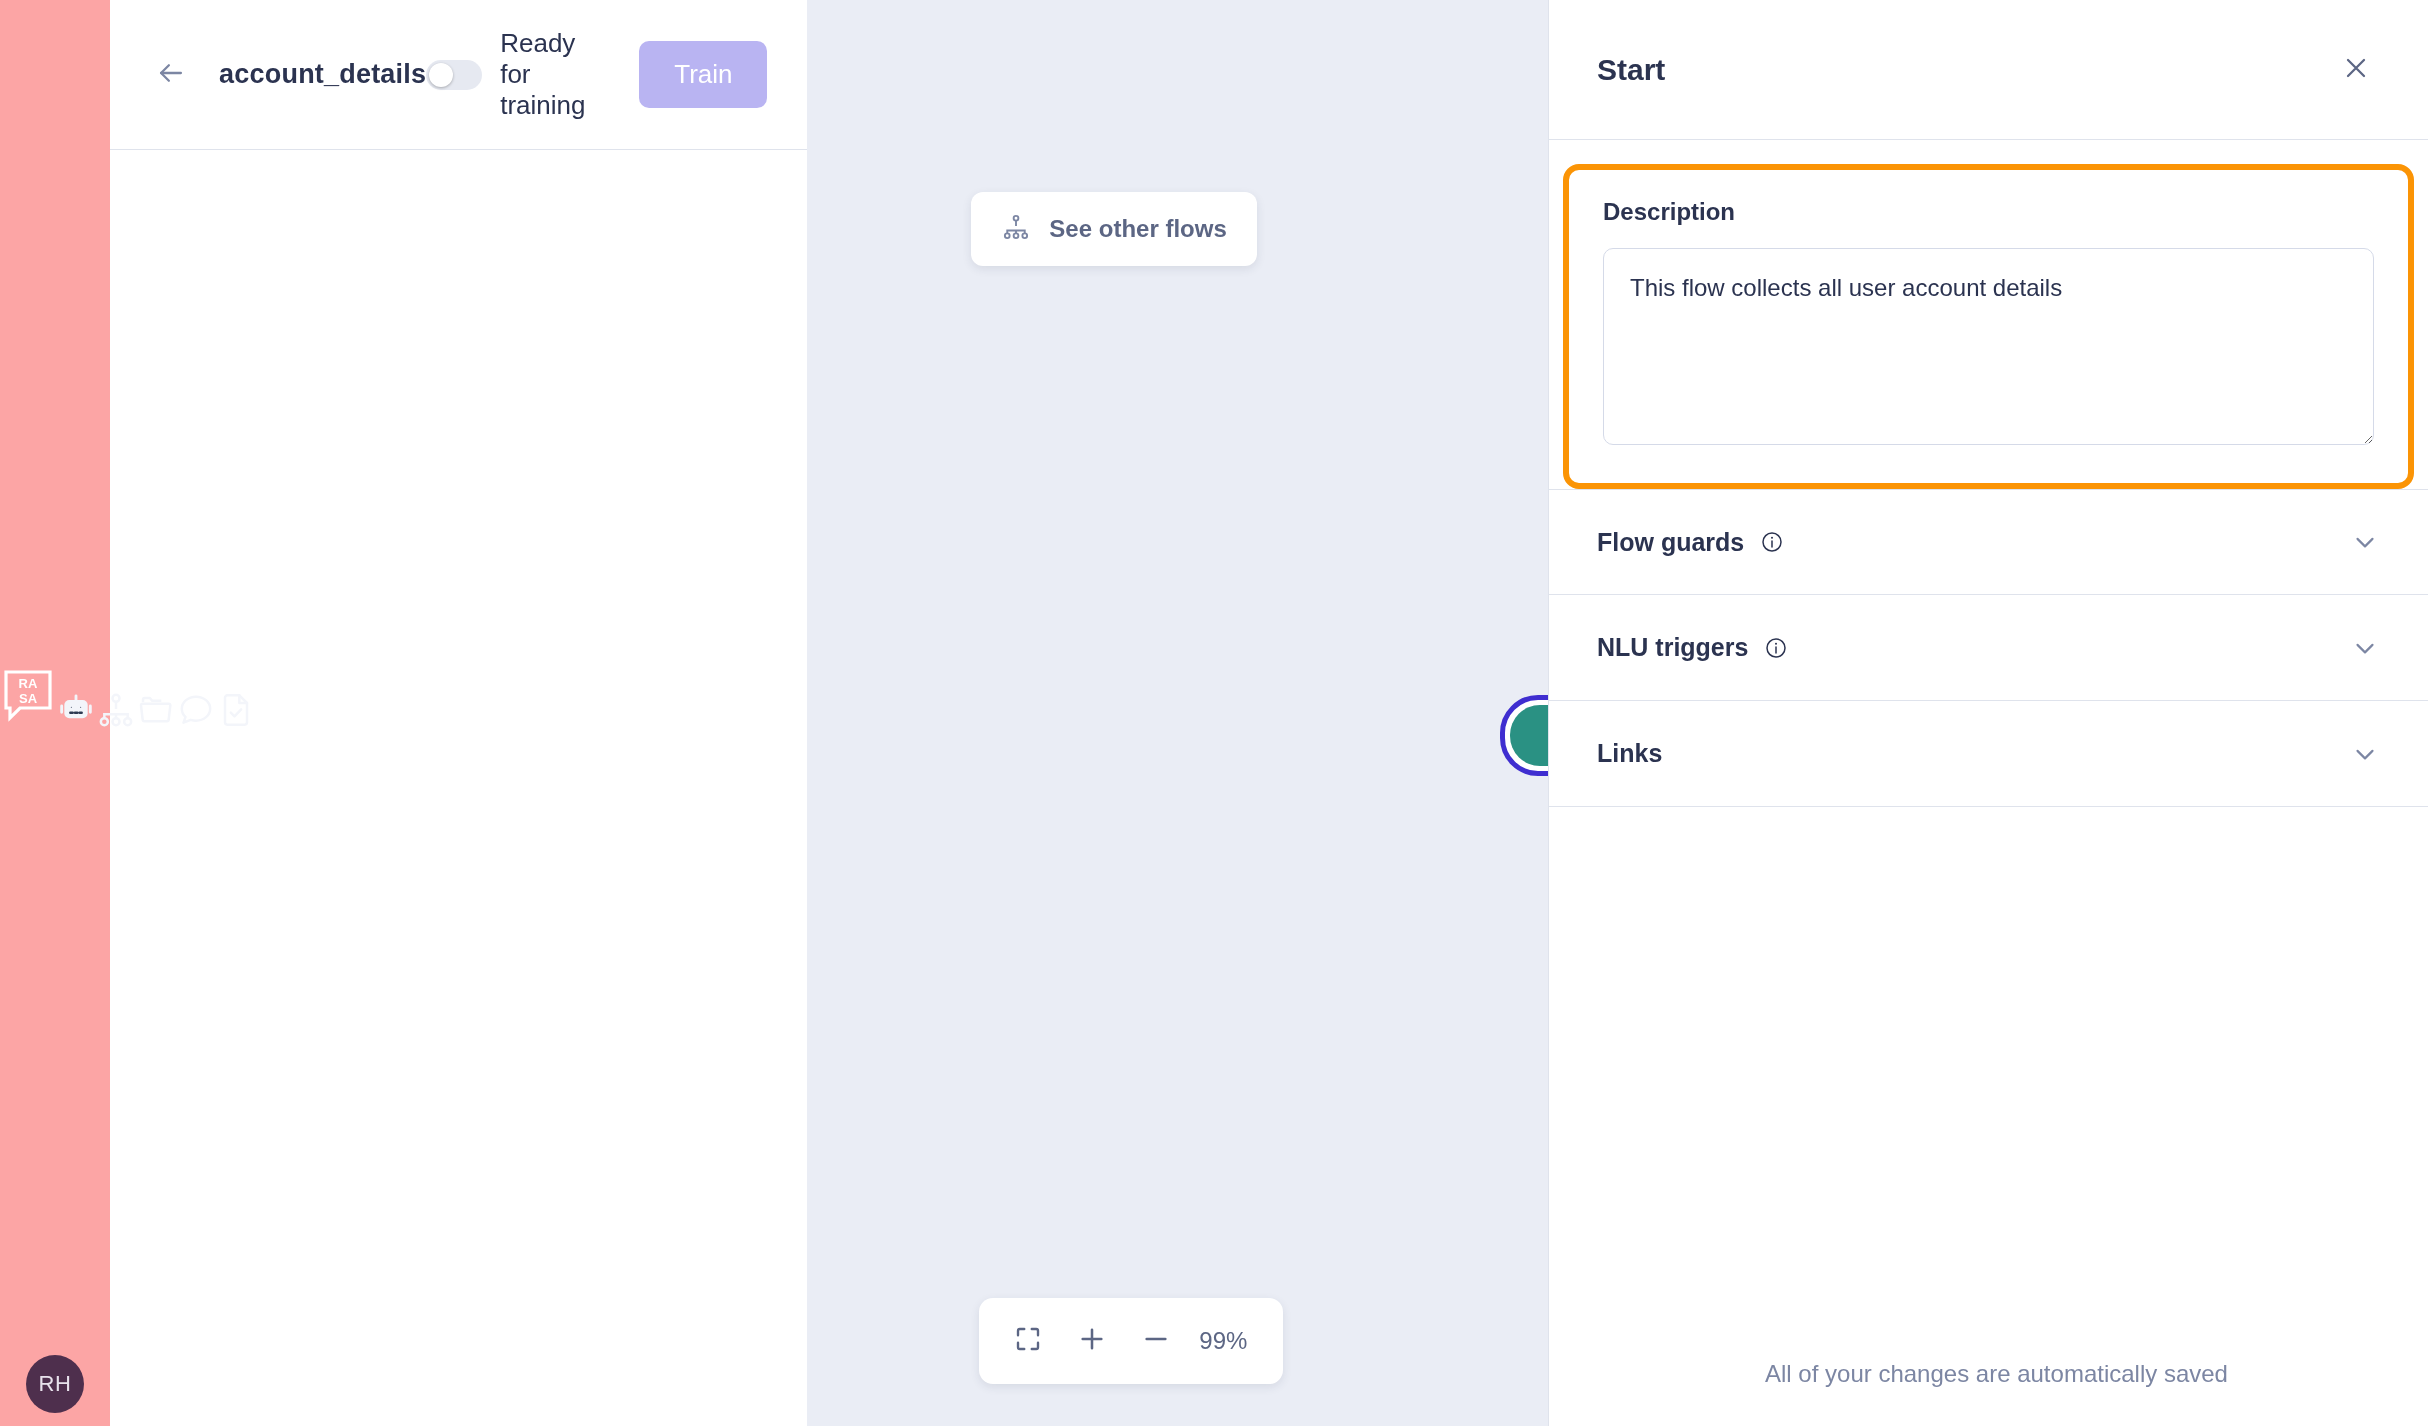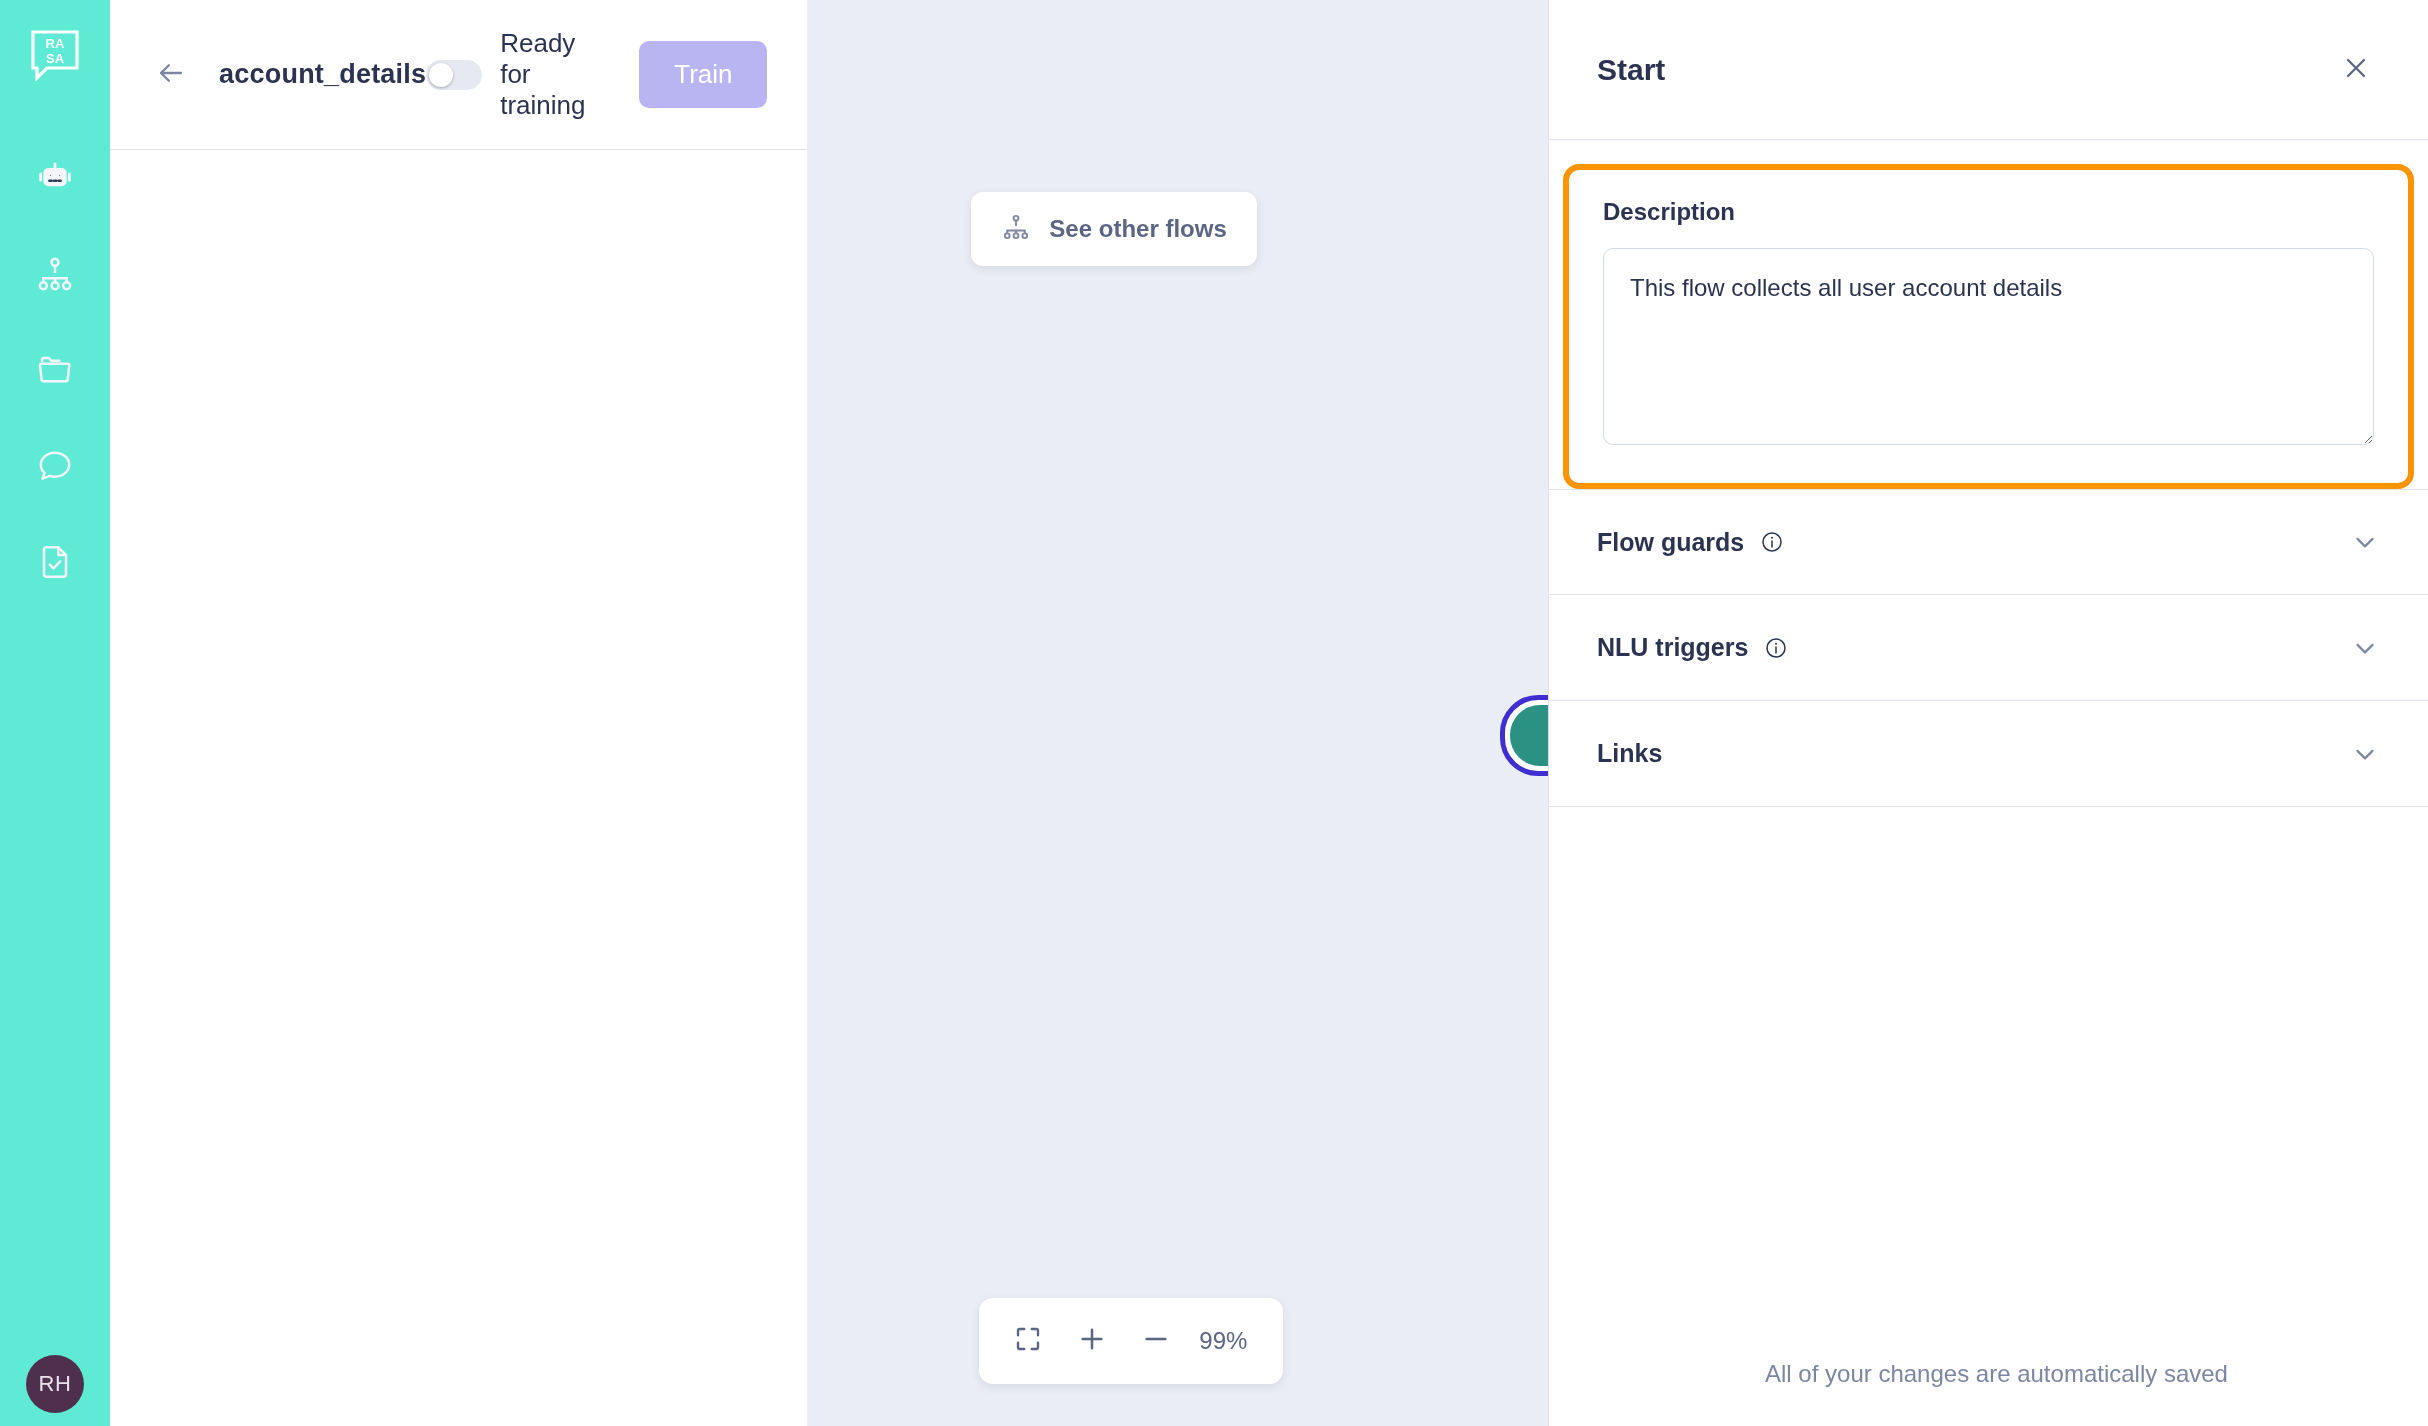--- a/index.html
+++ b/index.html
@@ -6,22 +6,22 @@
   html, body {
     width: 2428px; height: 1426px;
     font-family: "Liberation Sans", sans-serif;
     background: #ffffff; overflow: hidden;
   }
   .app { position: relative; width: 2428px; height: 1426px; display: flex; }
 
   
   .rail {
     width: 110px; height: 1426px; flex: 0 0 110px;
-    background: #5eead4;
-    display: flex; flex-direction: column; align-items: center;
+    background: #fca5a5;
+    display: flex; flex-direction: row; align-items: center;
     padding-top: 26px; position: relative;
   }
   .rail-logo { width: 56px; height: 56px; margin-bottom: 64px; }
   .rail-item {
     width: 64px; height: 64px; margin-bottom: 32px;
     display: flex; align-items: center; justify-content: center;
     border-radius: 10px; cursor: pointer;
   }
   .rail-item svg { display: block; }
   .avatar {

